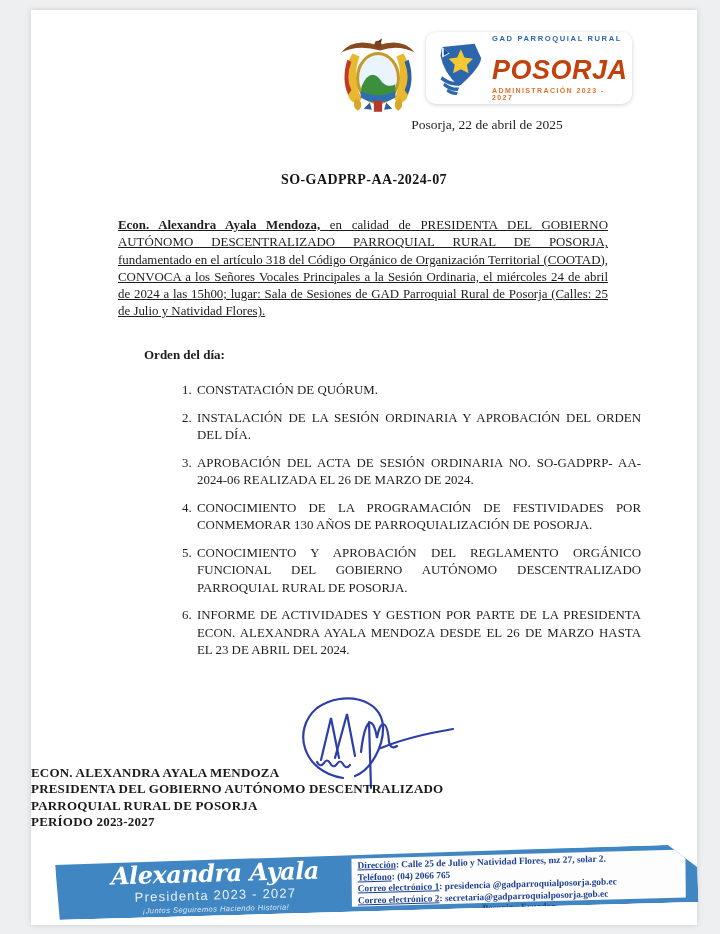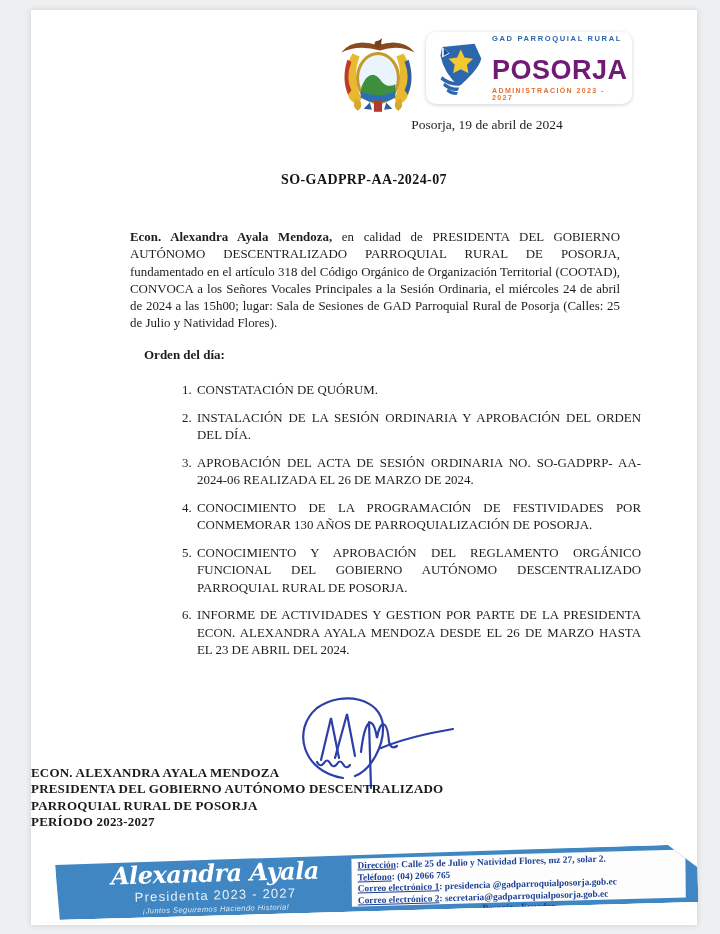--- a/index.html
+++ b/index.html
@@ -20,42 +20,42 @@
     position:absolute;left:395px;top:22px;width:206px;height:72px;
     background:#fff;border-radius:10px;
     box-shadow:0 1px 4px rgba(0,0,0,.18);
     display:flex;align-items:center;padding:0 8px;box-sizing:border-box;
   }
   .logo-icon{width:52px;height:58px;flex:0 0 auto;margin-right:6px;}
   .logo-text{display:flex;flex-direction:column;line-height:1;}
   .logo-line1{font-family:"Liberation Sans",sans-serif;font-weight:bold;
     font-size:7.6px;letter-spacing:1.6px;color:#2c67ae;margin-bottom:14px;}
   .logo-name{font-family:"Liberation Sans",sans-serif;font-weight:bold;
-    font-size:27px;letter-spacing:.5px;color:#701a75;}
+    font-size:27px;letter-spacing:.5px;color:#c2410c;font-style:italic;}
   .logo-line3{font-family:"Liberation Sans",sans-serif;font-weight:bold;
     font-size:7px;letter-spacing:1.4px;color:#e4702b;margin-top:3px;}
   .date-line{
     position:absolute;right:60px;top:107px;width:300px;text-align:center;
     font-size:13.5px;color:#1f1f1f;
   }
 
   
   .doc-title{
     position:absolute;left:0;top:138px;width:100%;text-align:center;
     font-weight:bold;font-size:20px;letter-spacing:.6px;color:#151515;
   }
   .doc-subtitle{
     position:absolute;left:0;top:162px;width:100%;text-align:center;
     font-weight:bold;font-size:14px;letter-spacing:.4px;color:#151515;
   }
 
   
   .intro{
-    position:absolute;left:87px;top:207px;width:490px;margin:12px;
-    font-size:12.9px;line-height:17.3px;text-align:justify;color:#1d1d1d;
+    position:absolute;left:87px;top:207px;width:490px;margin:0;
+    font-size:12.9px;line-height:17.3px;text-align:justify;color:#1d1d1d;text-decoration:underline;
   }
   .agenda-head{
     position:absolute;left:113px;top:337px;
     font-weight:bold;font-size:13px;color:#1d1d1d;
   }
   ol.agenda{
     position:absolute;left:127px;top:356px;width:446px;margin:16px;padding:0 0 0 21px;
     font-size:12.9px;line-height:17.3px;color:#1d1d1d;
   }
   ol.agenda li{margin-bottom:10.5px;padding-left:2px;text-align:justify;}
@@ -137,21 +137,21 @@
           <path d="M17,57.5 q6.5,4.5 12.5,4.2 l-1.6,3.6 q-6.5,.2 -12.5,-4.4 Z"></path>
         </g>
       </svg>
       <div class="logo-text">
         <span class="logo-line1">GAD PARROQUIAL RURAL</span>
         <span class="logo-name">POSORJA</span>
         <span class="logo-line3">ADMINISTRACIÓN 2023 - 2027</span>
       </div>
     </div>
 
-    <div class="date-line">Posorja, 19 de abril de 2024</div>
+    <div class="date-line">Posorja, 22 de abril de 2025</div>
 
     <div class="doc-subtitle">SO-GADPRP-AA-2024-07</div>
 
     <p class="intro"><strong>Econ. Alexandra Ayala Mendoza,</strong><span> en calidad de PRESIDENTA DEL GOBIERNO AUTÓNOMO DESCENTRALIZADO PARROQUIAL RURAL DE POSORJA, fundamentado en el artículo 318 del Código Orgánico de Organización Territorial (COOTAD), CONVOCA a los Señores Vocales Principales a la Sesión Ordinaria, el miércoles 24 de abril de 2024 a las 15h00; lugar: Sala de Sesiones de GAD Parroquial Rural de Posorja (Calles: 25 de Julio y Natividad Flores).</span></p>
 
     <div class="agenda-head">Orden del día:</div>
     <ol class="agenda">
       <li><span>CONSTATACIÓN DE QUÓRUM.</span></li>
       <li><span>INSTALACIÓN DE LA SESIÓN ORDINARIA Y APROBACIÓN DEL ORDEN DEL DÍA.</span></li>
       <li><span>APROBACIÓN DEL ACTA DE SESIÓN ORDINARIA NO. SO-GADPRP- AA-2024-06 REALIZADA EL 26 DE MARZO DE 2024.</span></li>

